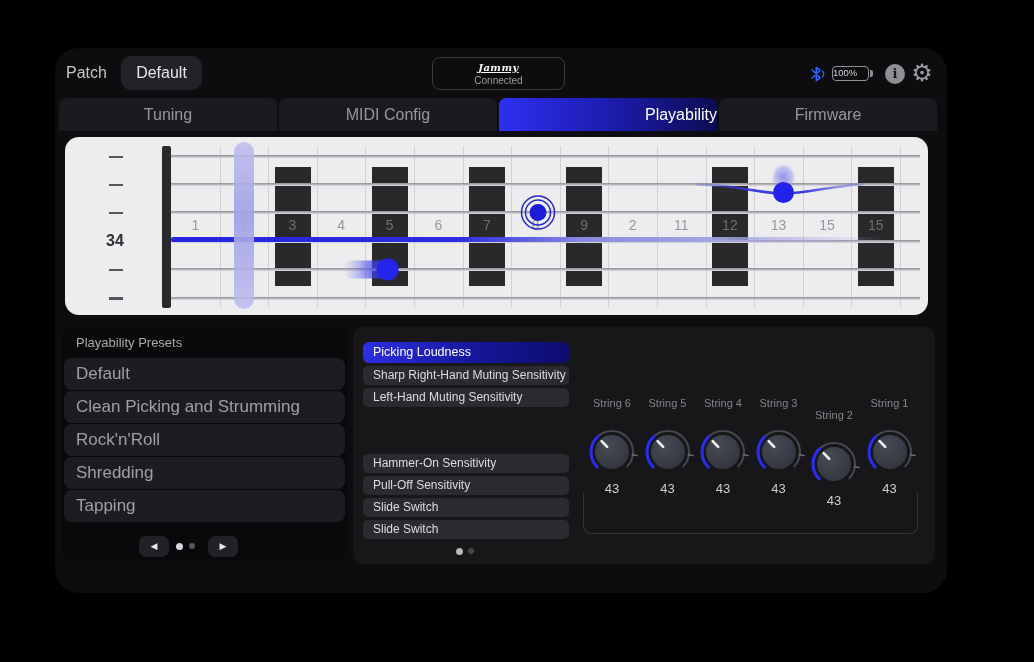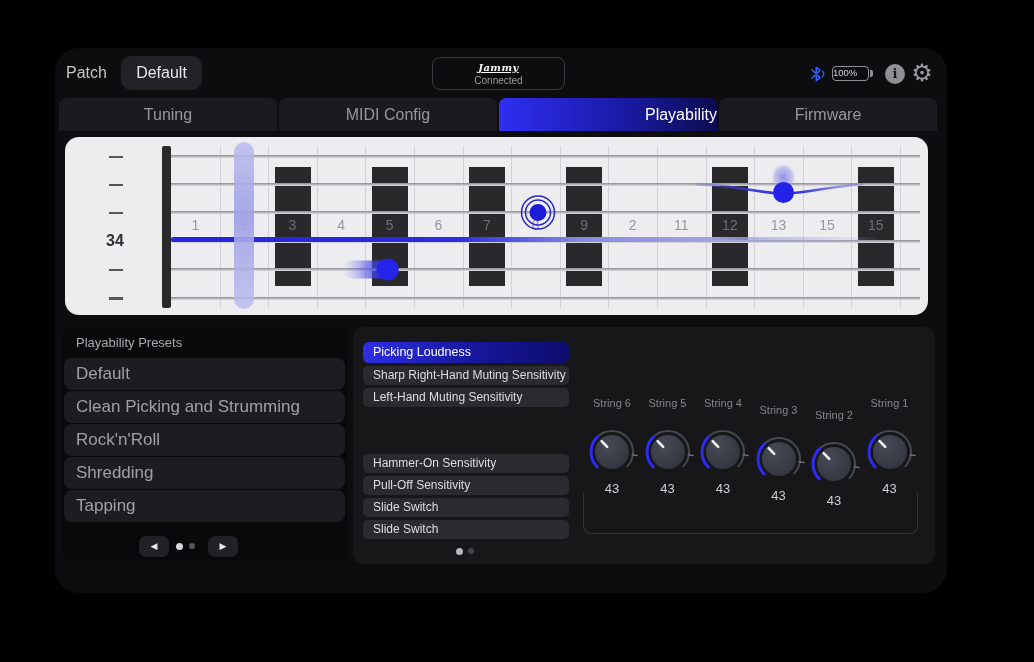--- a/index.html
+++ b/index.html
@@ -242,21 +242,21 @@
               </radialGradient>
             </defs>
             <path d="M 13.15 42.85 A 21 21 0 1 1 42.85 42.85" fill="none" stroke="#46494f" stroke-width="2"></path>
             <line x1="47.805361374831406" y1="30.78346201920131" x2="53.74696978728083" y2="31.618500624961698" stroke="#6f727a" stroke-width="1.5"></line>
             <path d="M 13.15 42.85 A 21 21 0 0 1 13.52 12.79" fill="none" stroke="#2b2bf2" stroke-width="3" stroke-linecap="round"></path>
             <circle cx="28" cy="28" r="17" fill="url(#kf2)"></circle>
             <line x1="23.174196039840318" y1="22.929337702222014" x2="17.658991513943533" y2="17.134295076190032" stroke="#eceded" stroke-width="2.6" stroke-linecap="round"></line>
           </svg>
           <span class="knob-value">43</span>
         </div>
-        <div class="knob-block" style="left: 397.5px; margin-top: 7px;">
+        <div class="knob-block" style="left: 397.5px;">
           <span class="knob-label">String 3</span>
           <svg class="knob-svg" width="56" height="56">
             <defs>
               <radialGradient id="kf3" cx="0.35" cy="0.3" r="0.9">
                 <stop offset="0" stop-color="#474b56"></stop>
                 <stop offset="1" stop-color="#2f323a"></stop>
               </radialGradient>
             </defs>
             <path d="M 13.15 42.85 A 21 21 0 1 1 42.85 42.85" fill="none" stroke="#46494f" stroke-width="2"></path>
             <line x1="47.805361374831406" y1="30.78346201920131" x2="53.74696978728083" y2="31.618500624961698" stroke="#6f727a" stroke-width="1.5"></line>

